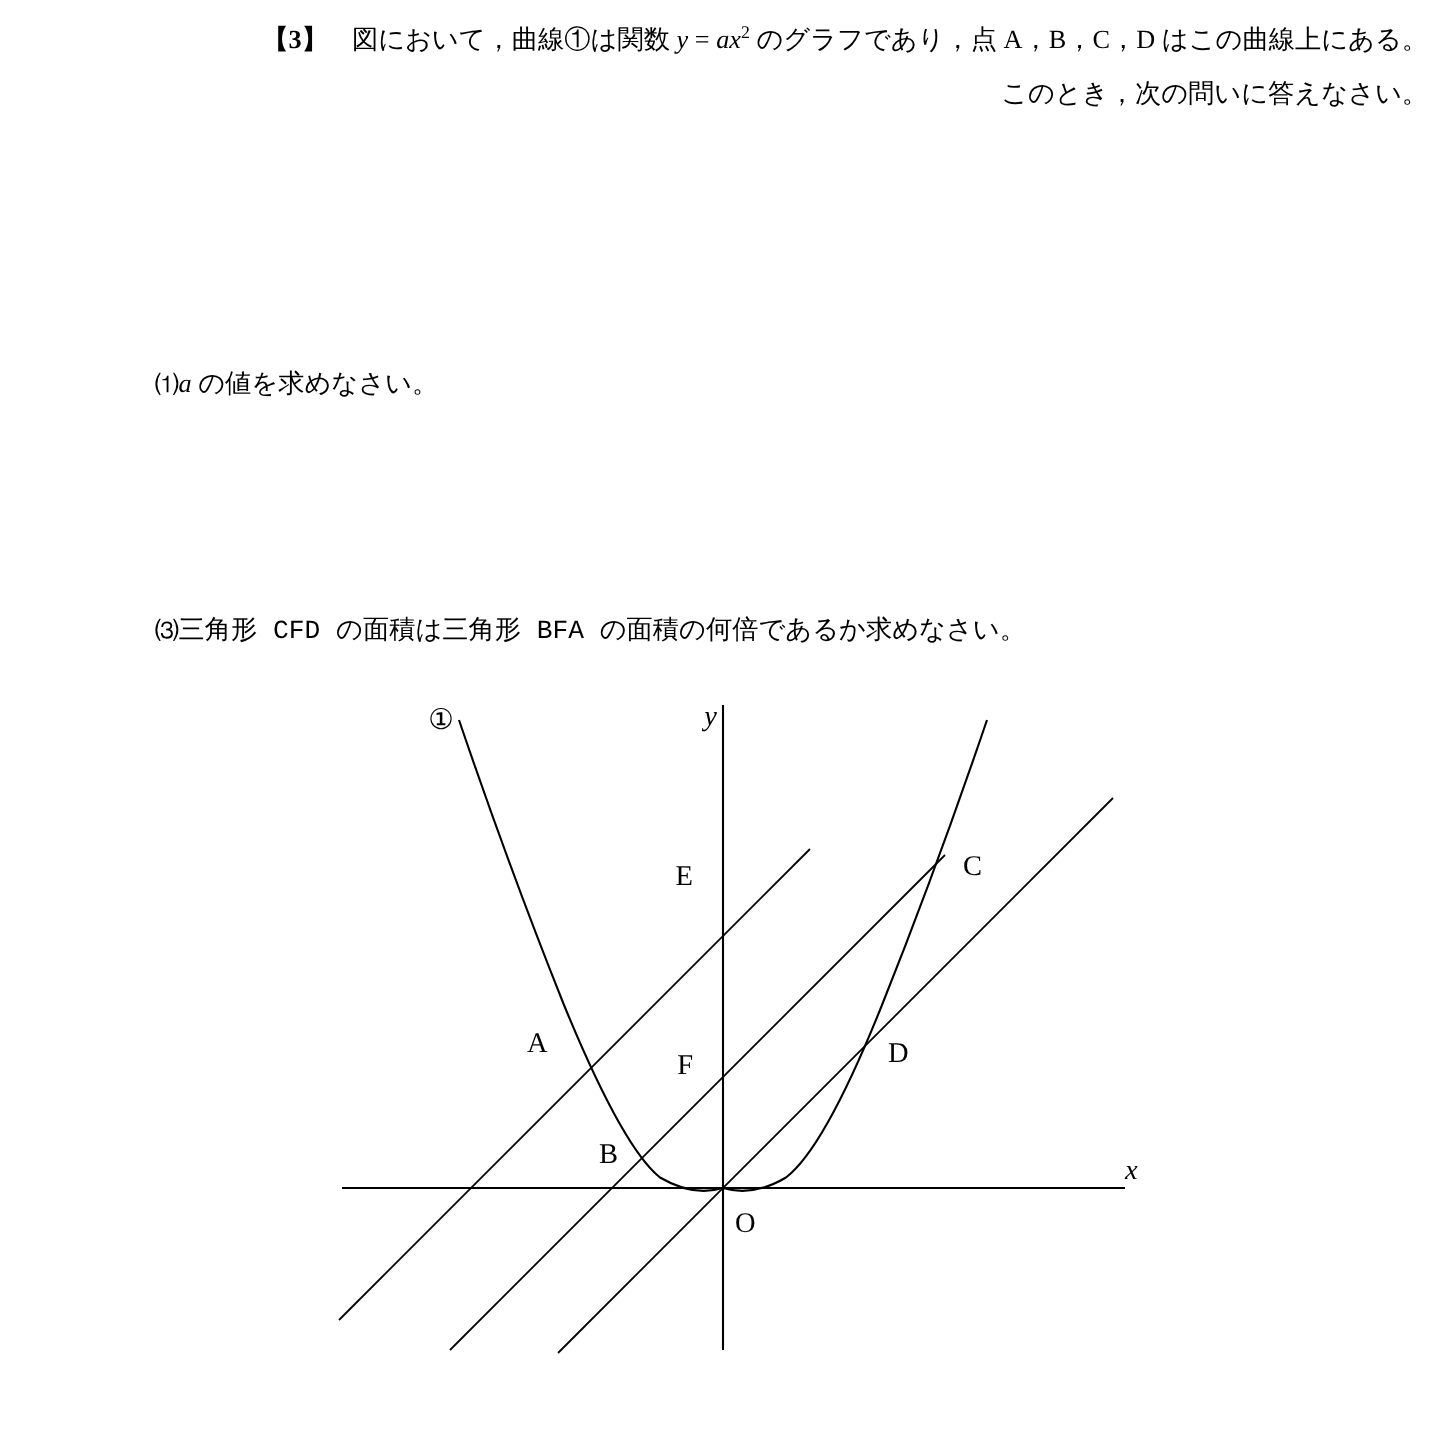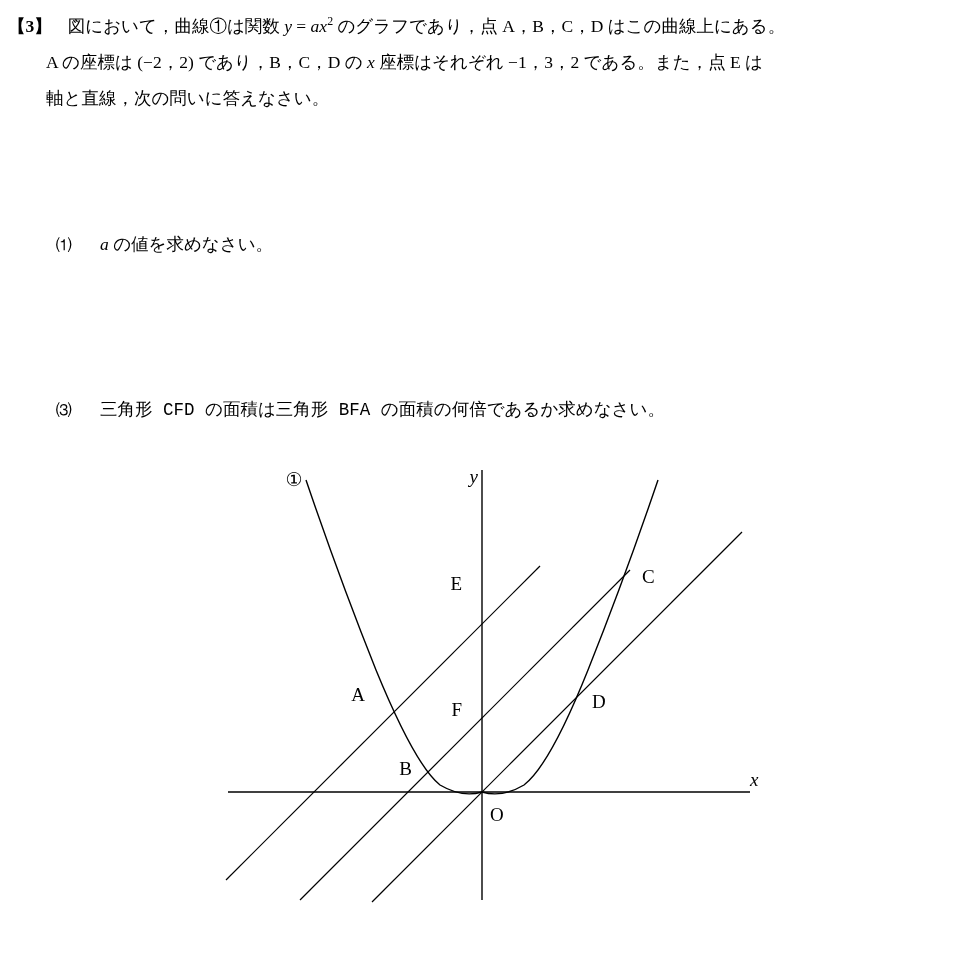--- a/index.html
+++ b/index.html
@@ -12,20 +12,21 @@
     height: 955px;
     position: relative;
     font-family: "Liberation Serif", "DejaVu Serif", serif;
     color: #000000;
     overflow: hidden;
   }
   .page {
     position: relative;
     width: 960px;
     height: 955px;
+    text-align: right;
   }
 
   
   .stem {
     position: absolute;
     left: 8px;
     top: 8px;
     width: 944px;
     font-size: 17.5px;
     line-height: 36px;
@@ -48,24 +49,25 @@
   }
   sup.exp {
     font-size: 0.68em;
     vertical-align: super;
     line-height: 0;
   }
 
   
   .subq {
     position: absolute;
-    left: 56px;
+    left: 75px;
     font-size: 17.5px;
-    line-height: 37px;
+    line-height: 26px;
     white-space: nowrap;
+    margin-top: 16px;
   }
   .subq .label {
     display: inline-block;
     width: 44px;
     font-size: 15.5px;
   }
   #subq1 { top: 226px; }
   #subq2 { top: 309px; }
   #subq3 { top: 392px; font-family: Liberation Mono, monospace; }
 
@@ -92,24 +94,21 @@
 </head>
 <body>
 
 <div class="page">
 
   <div class="stem">
     <div class="stem-line">
       <span class="qnum">【3】</span><span class="gap-sm"></span>図において，曲線①は関数 <span class="italic">y</span> = <span class="italic">ax</span><sup class="exp">2</sup> のグラフであり，点 A，B，C，D はこの曲線上にある。
     </div>
     <div class="stem-line indent">
-      A の座標は (−2，2) であり，B，C，D の <span class="italic">x</span> 座標はそれぞれ −1，3，2 である。また，点 E は
-    </div>
-    <div class="stem-line indent">
-      軸と直線，次の問いに答えなさい。
+      このとき，次の問いに答えなさい。
     </div>
   </div>
 
   <div class="subq" id="subq1">
     <span class="label">⑴</span><span class="italic">a</span> の値を求めなさい。
   </div>
 
 
   <div class="subq" id="subq3">
     <span class="label">⑶</span>三角形 CFD の面積は三角形 BFA の面積の何倍であるか求めなさい。

